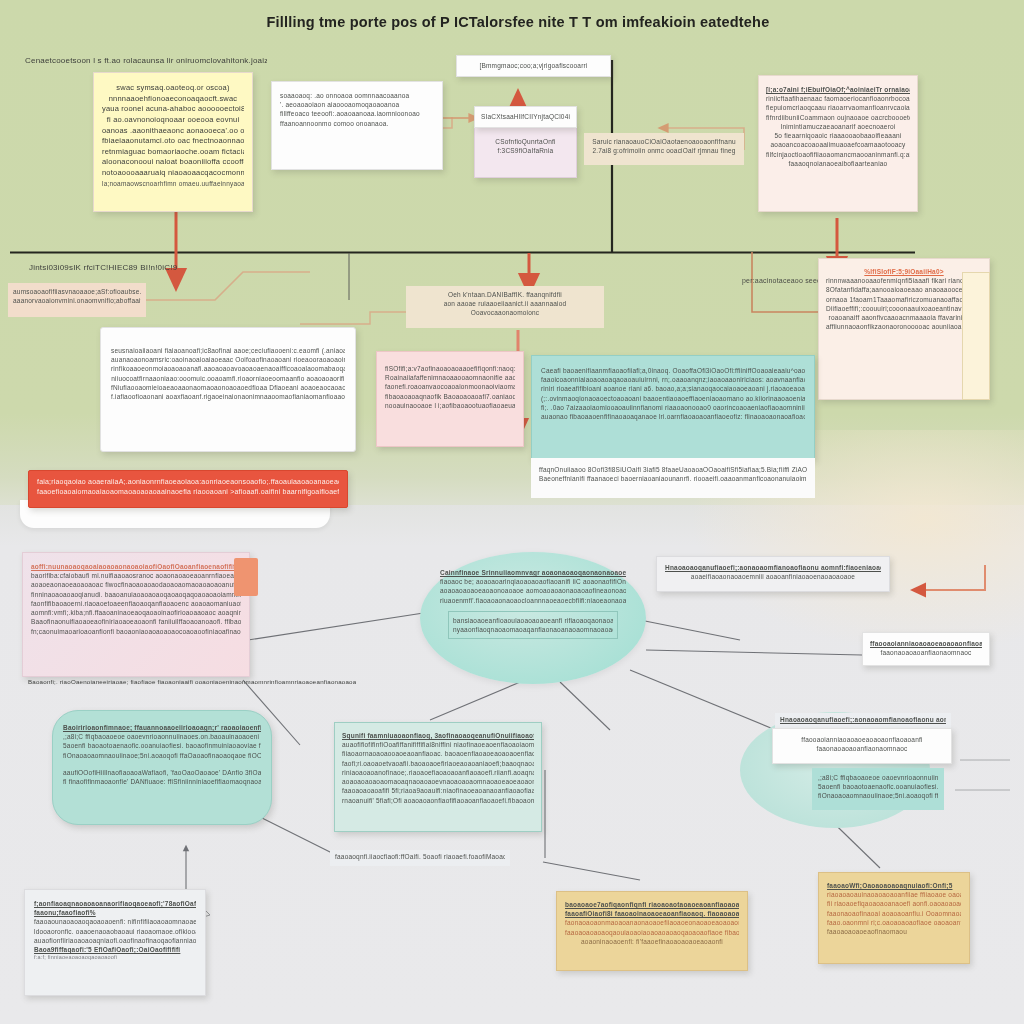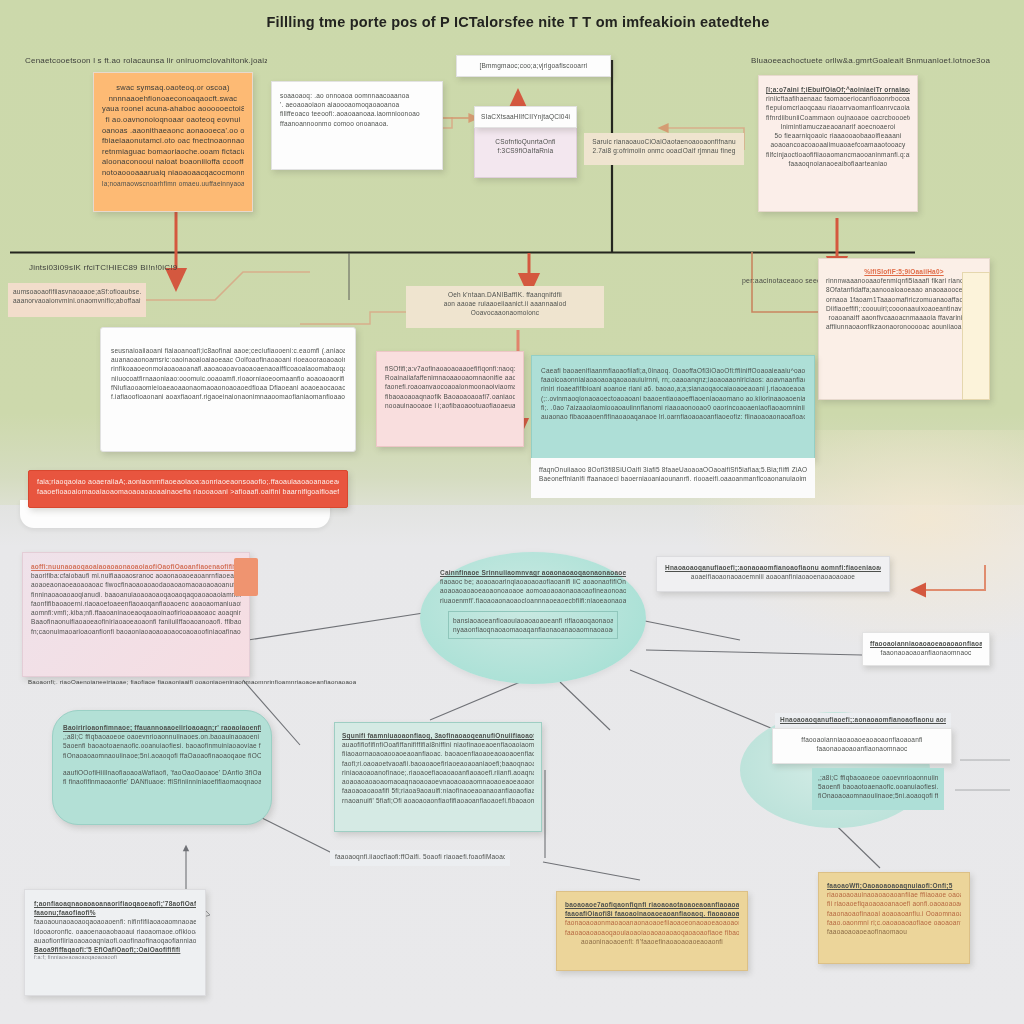--- a/index.html
+++ b/index.html
@@ -51,21 +51,21 @@
   #title{
     position:absolute; left:258px; top:9px; width:520px; height:26px;
     display:flex; align-items:center; justify-content:center;
   }
   #title .tx{ font-size:14.5px; font-weight:bold; color:#232420; filter:blur(.5px); }
 
   
   .caption .tx{ font-size:8px; color:#3d3f3b; filter:blur(.6px); }
 
   
-  .s-cream{ background:#fdba74; border:1px solid #e7d9cd; }
+  .s-cream{ background:#fef9c3; border:1px solid #e7d9cd; }
   .s-white{ background:#fdfdfd; border:1px solid #e2e2e2; }
   .s-lav  { background:#f3e7ef; border:1px solid #e0cfdc; }
   .s-pink { background:#f9dede; border:1px solid #edc6c6; }
   .s-teal { background:#aedfd7; border:1px solid #94cfc5; }
   .s-yel  { background:#ecd59a; border:1px solid #dcc086; }
   .s-yel2 { background:#fcf3da; border:1px solid #e5d7ae; }
   .s-gray { background:#f0f0f2; border:1px solid #dcdcdf; }
   .s-red  { background:#e8553f; border:1px solid #d8472f; }
   .s-red .tx{ color:#fdf0ec; }
 
@@ -132,29 +132,26 @@
     <line x1="955" y1="790" x2="1010" y2="790" stroke="#9a9ca0" stroke-width="0.8"></line>
   </svg>
 
   <div id="title">
     <span class="tx">Fillling tme porte pos of P ICTalorsfee nite T T om imfeakioin eatedtehe</span>
   </div>
 
   <div class="box caption" style="left:16px; top:48px; width:260px;">
     <span class="tx l">Cenaetcooetsoon l s ft.ao rolacaunsa lir oniruomclovahitonk.joaize</span>
   </div>
-  <div class="box caption" style="left:742px; top:48px; width:280px;">
-    <span class="tx l">Bluaoeeachoctuete orllw&amp;a.gmrtGoaleait  Bnmuanloet.lotnoe3oa</span>
-  </div>
 
   <div class="box s-cream shadow" style="left:93px; top:72px; width:160px; height:140px; padding:10px 8px;">
     <span class="tx small">swac symsaq.oaoteoq.or oscoa)</span>
     <span class="tx small">nnnnaaoehfionoaeconoaqaocft.swac</span>
     <span class="tx small">yaua roonei acuna-ahaboc aoooooectoi8</span>
-    <span class="tx small">fi ao.oavnonoioqnoaar  oaoteoq eovnui</span>
+    <span class="tx small">fi ao.oavnonoioqnoaar  ooeooa eovnui</span>
     <span class="tx small">oanoas .aaonithaeaonc aonaooeca'.oo oaerti.</span>
     <span class="tx small">fbiaeiaaonutamci.oto oac fnectnoaonnaoeali</span>
     <span class="tx small">retnmiaguac bomaoriaoche.ooam fictaciaoanf</span>
     <span class="tx small">aloonaconooui naloat  boaoniiioffa ccooffdoSoa</span>
     <span class="tx small">notoaoooaaaruaiq niaoaoaacqacocmonnaoaocmn</span>
     <span class="tx tiny">la;noamaowscnoarhfimn omaeu.uuffaeinnyaoanaalgnff ano</span>
   </div>
 
   <div class="box s-white shadow" style="left:271px; top:81px; width:172px; height:89px; padding:9px 8px;">
     <span class="tx tiny l">soaaoaoq:  .ao onnoaoa oomnnaacoaanoa</span>

